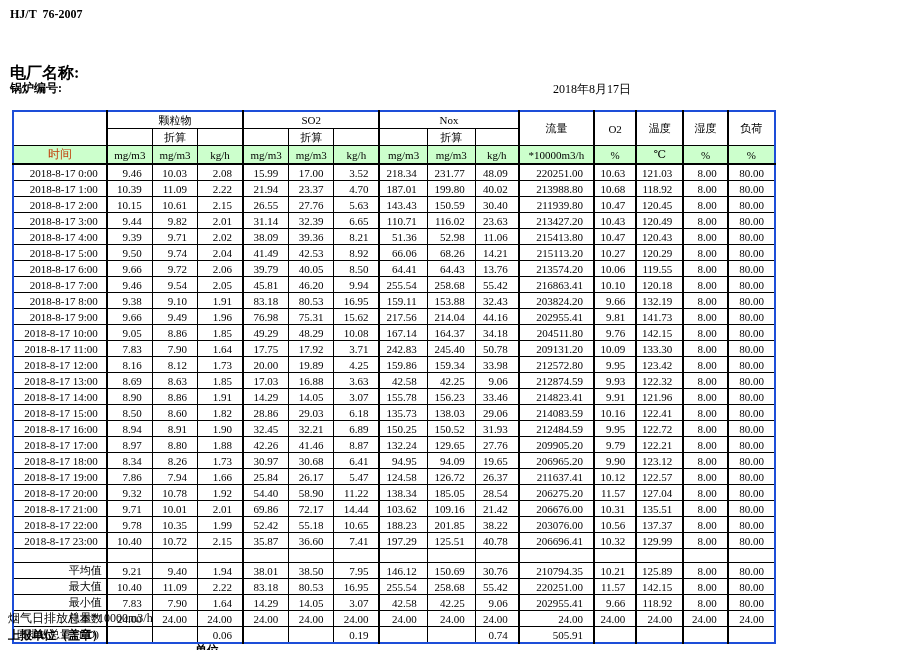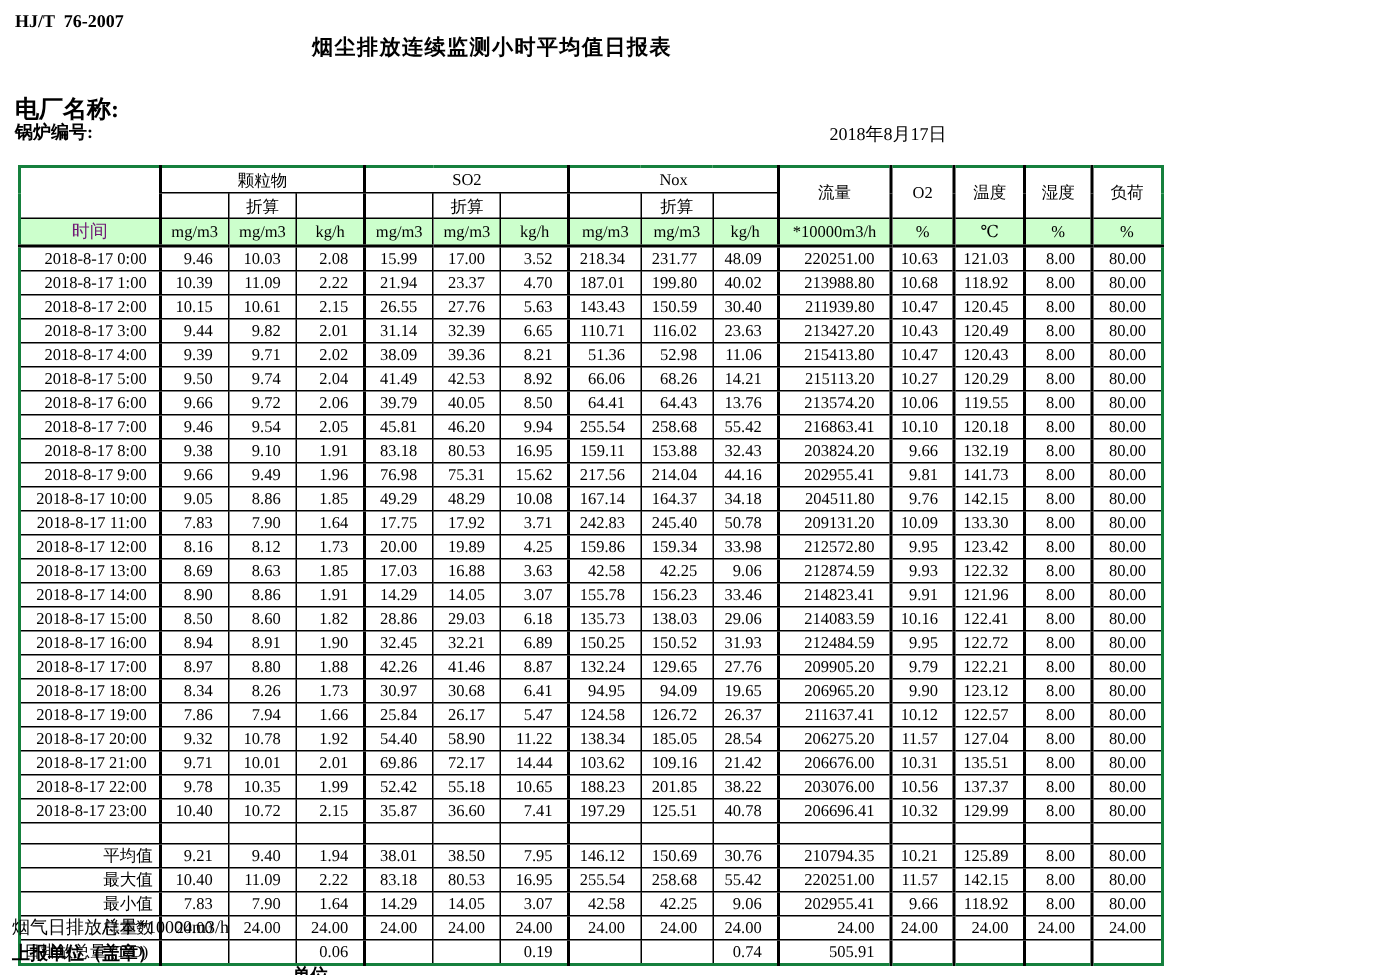--- a/index.html
+++ b/index.html
@@ -6,44 +6,43 @@
   body{font-family:"Liberation Serif","DejaVu Serif",serif;color:#000;}
   #page{position:relative;width:776px;height:650px;background:#fff;overflow:hidden;}
 
   .std{position:absolute;top:7px;left:10px;font-weight:bold;font-size:12px;white-space:pre;}
   .title{position:absolute;top:23px;left:0;width:656px;text-align:center;font-weight:bold;font-size:14px;letter-spacing:1px;}
   .plant{position:absolute;top:63px;left:10px;font-weight:bold;font-size:16px;}
   .boiler{position:absolute;top:80px;left:10px;font-weight:bold;font-size:12px;}
   .date{position:absolute;top:81px;left:553px;font-size:12px;}
 
   table.report{position:absolute;top:110px;left:12px;border-collapse:collapse;table-layout:fixed;
-    border:2px solid #15803d;font-size:11px;}
+    border:2px solid #1d4ed8;font-size:11px;}
   table.report td{border:1px solid #000;padding:0;overflow:hidden;white-space:nowrap;vertical-align:middle;}
   .bl2{border-left-width:2px !important;}
   thead td{height:16px;text-align:center;}
   tbody td{height:15px;}
   tr.unit-row td{background:#CCFFCC;border-bottom-width:2px;text-align:center;}
-  .time-head-label{color:#701a75;font-size:12px;}
+  .time-head-label{color:#c2410c;font-size:12px;}
   .num{text-align:right;padding-right:10px !important;}
   .time-cell{text-align:right;padding-right:8px !important;margin-left:35px;}
   .sum-label{text-align:right;padding-right:4px !important;}
   .total-label{text-align:left;padding-left:2px !important;}
   tr.blank-row td{height:13px;}
 
   .foot1{position:absolute;top:610px;left:8px;font-size:12px;}
   .foot2{position:absolute;top:627px;left:8px;font-size:12px;font-weight:bold;}
   .foot3{position:absolute;top:627px;left:195px;font-size:12px;font-weight:bold;margin-top:15px;}
 </style>
 </head>
 <body>
 
 <div id="page">
 
   <div class="std">HJ/T  76-2007</div>
-  <div class="title">烟尘排放连续监测小时平均值日报表</div>
   <div class="plant">电厂名称:</div>
   <div class="boiler">锅炉编号:</div>
   <div class="date">2018年8月17日</div>
 
   <table class="report">
     <colgroup>
       <col style="width:101px">
       <col style="width:55px">
         <col style="width:55px">
         <col style="width:55px">

